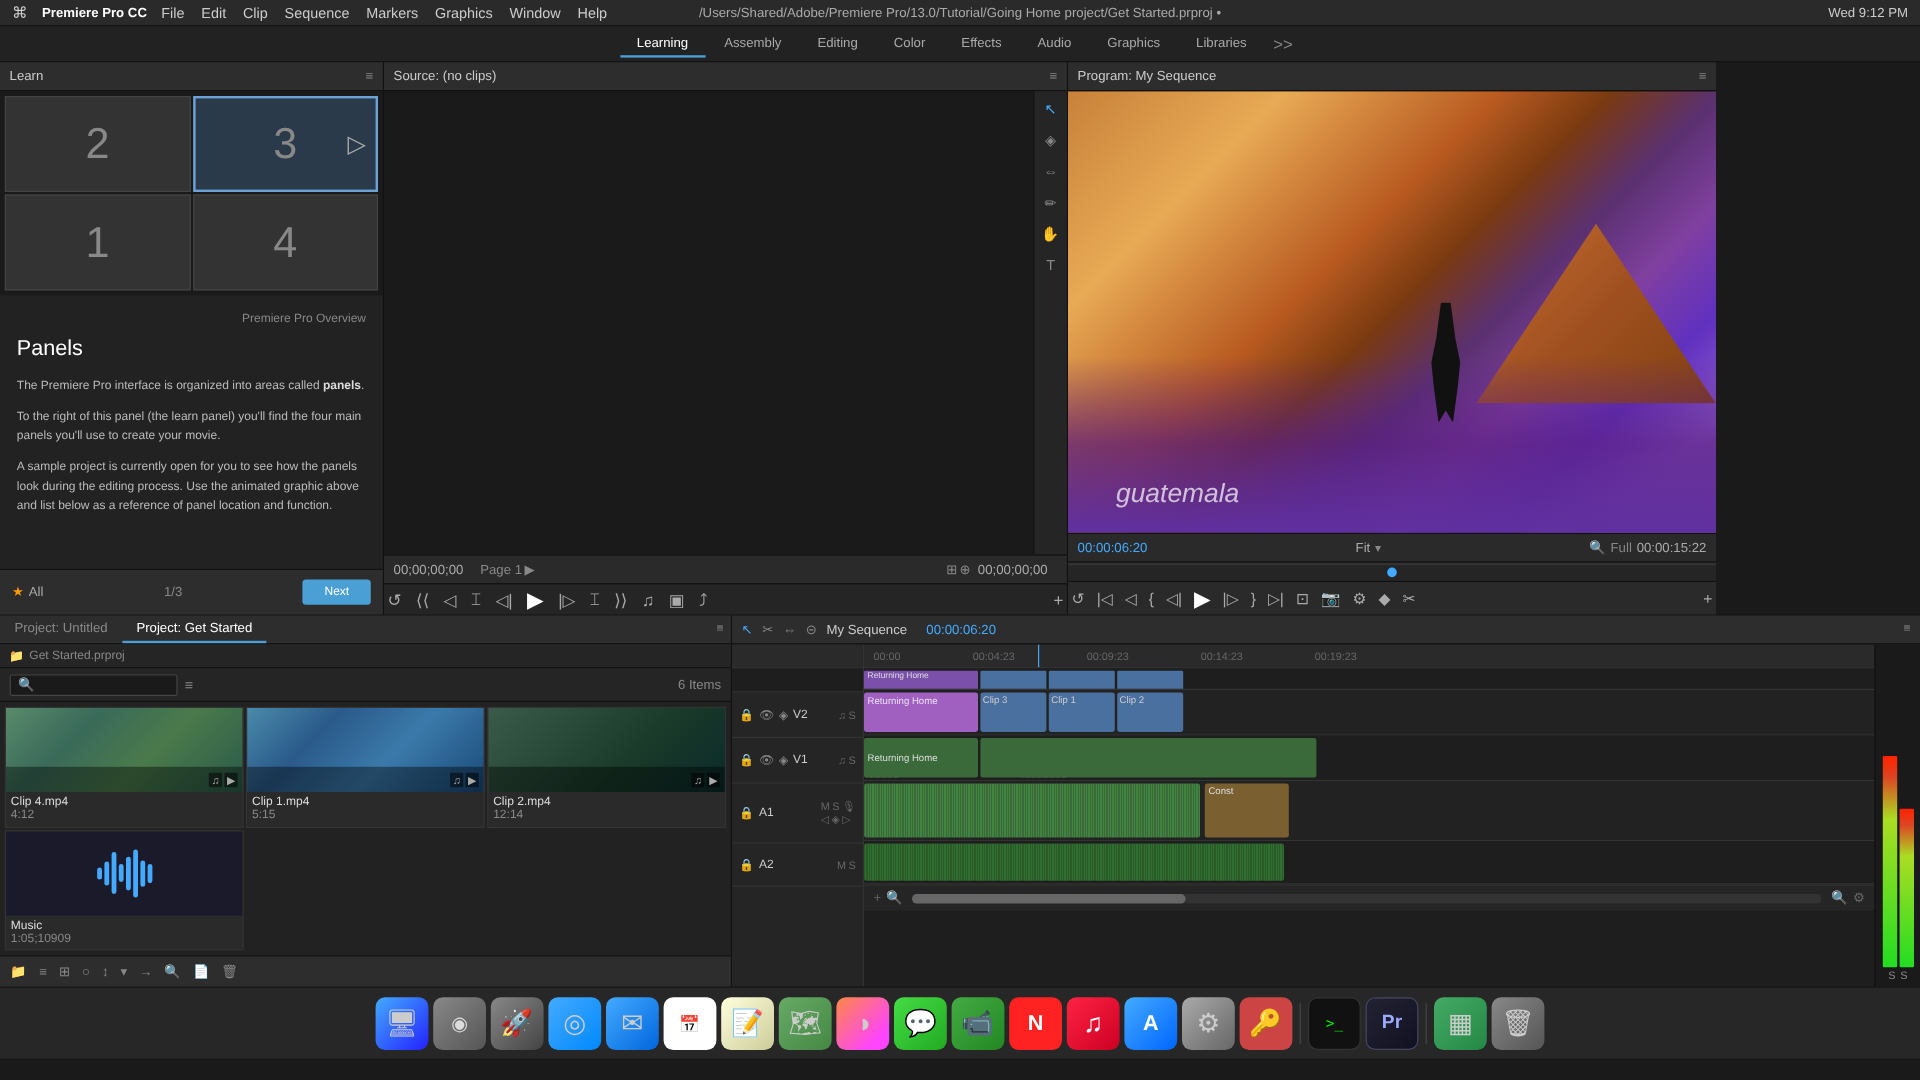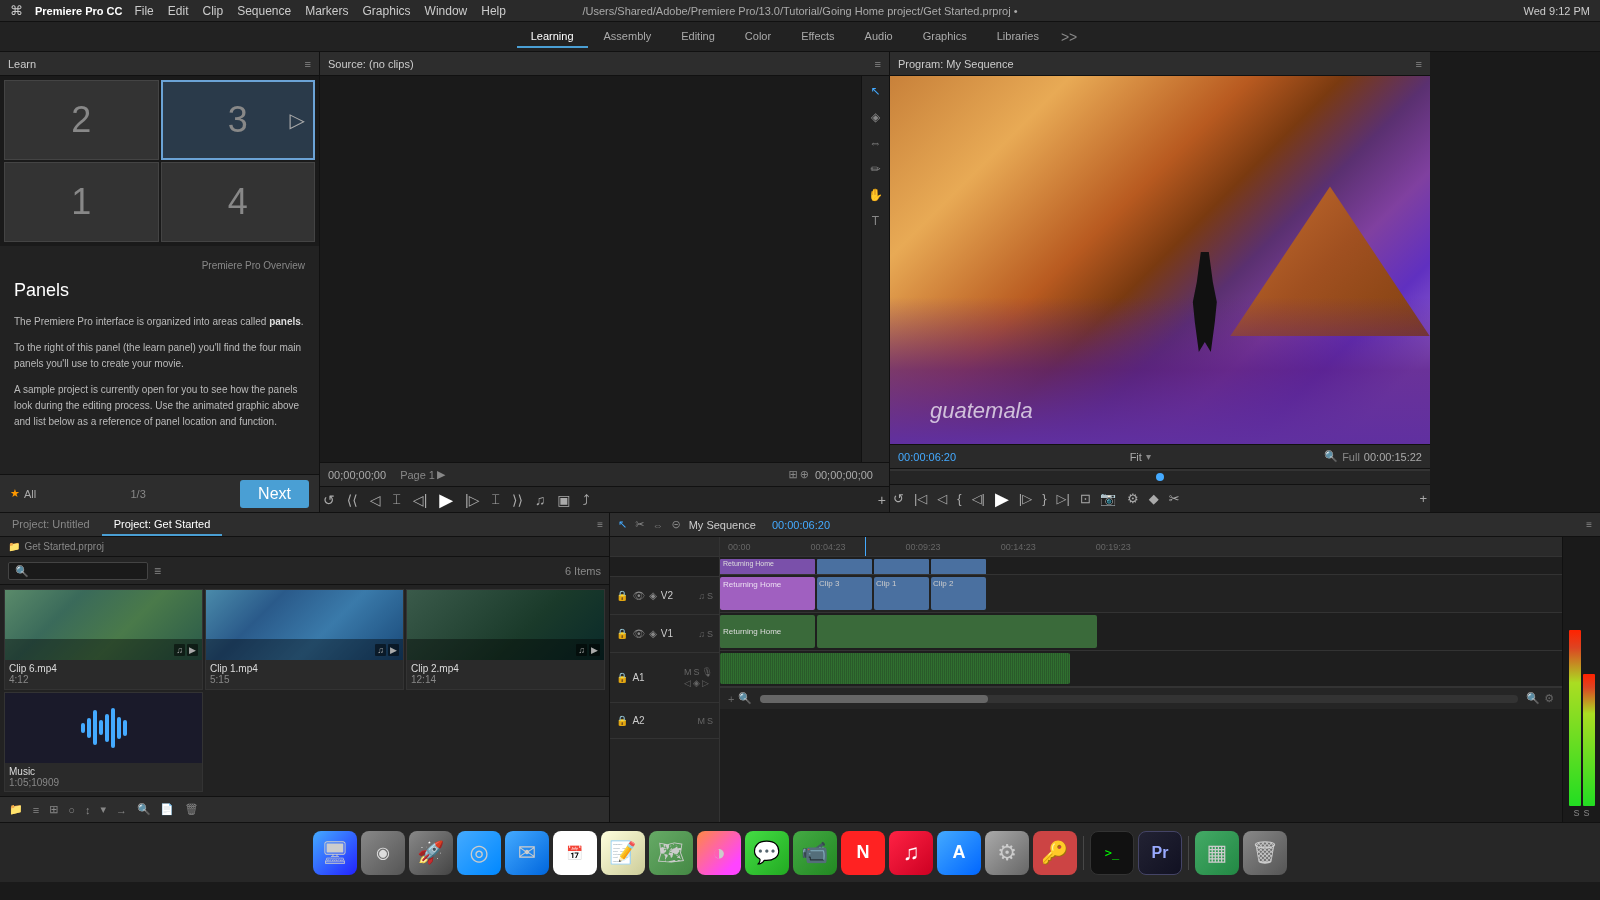--- a/index.html
+++ b/index.html
@@ -132,21 +132,21 @@
       padding: 0 10px;
     }
     .all-link { font-size: 11px; color: #aaa; cursor: pointer; display: flex; align-items: center; gap: 4px; }
     .star-icon { color: #f90; font-size: 11px; }
     .page-indicator { font-size: 11px; color: #888; }
     .next-btn {
       background: #4a9fd4;
       color: #fff;
       border: none;
       padding: 5px 18px;
-      font-size: 16px;
+      font-size: 10px;
       border-radius: 3px;
       cursor: pointer;
     }
     .source-content {
       flex: 1;
       background: #1a1a1a;
       display: flex;
       align-items: center;
       justify-content: center;
     }
@@ -796,21 +796,21 @@
       <div class="proj-item">
         <div class="proj-thumb proj-thumb-clip3">
 
           <div style="position:absolute;bottom:0;left:0;right:0;height:30%;background:rgba(0,0,0,0.4);"></div>
           <div class="proj-thumb-overlay">
             <span class="thumb-icon">♫</span>
             <span class="thumb-icon">▶</span>
           </div>
         </div>
         <div class="proj-info">
-          <div class="proj-filename">Clip 6.mp4</div>
+          <div class="proj-filename">Clip 4.mp4</div>
           <div class="proj-duration">4:12</div>
         </div>
       </div>
 
       <div class="proj-item">
         <div class="proj-thumb proj-thumb-clip1">
           <div style="position:absolute;bottom:0;left:0;right:0;height:30%;background:rgba(0,0,0,0.4);"></div>
           <div class="proj-thumb-overlay">
             <span class="thumb-icon">♫</span>
             <span class="thumb-icon">▶</span>
@@ -983,20 +983,28 @@
           </div>
 
           <div style="position:absolute;left:130px;width:40px;height:calc(100% - 4px);top:2px;background:rgba(100,100,100,0.5);border-radius:2px;font-size:7px;color:#bbb;padding:1px 2px;overflow:hidden;border:1px dashed #666;">
             <span>Cross DI</span>
           </div>
 
           <div style="position:absolute;left:97px;width:280px;height:calc(100% - 4px);top:2px;background:#3a6a3a;border-radius:2px;">
           </div>
         </div>
 
+        <div class="audio-track-row track-bg-even">
+          <div style="position:absolute;left:0;width:280px;height:calc(100% - 4px);top:2px;background:#3a6a3a;border-radius:2px;overflow:hidden;">
+            <div style="width:100%;height:100%;background:repeating-linear-gradient(90deg,transparent 0px,transparent 1px,rgba(80,200,80,0.4) 1px,rgba(80,200,80,0.4) 2px);opacity:0.7;"></div>
+          </div>
+          <div style="position:absolute;left:284px;width:70px;height:calc(100% - 4px);top:2px;background:#7a6030;border-radius:2px;font-size:8px;color:#ddd;padding:2px 3px;overflow:hidden;">
+            <span>Const</span>
+          </div>
+        </div>
 
         <div style="height:36px;border-bottom:1px solid #333;position:relative;overflow:hidden;background:#1e1e1e;">
           <div style="position:absolute;left:0;width:350px;height:calc(100% - 4px);top:2px;background:#2a5a2a;border-radius:2px;overflow:hidden;">
             <div style="width:100%;height:100%;background:repeating-linear-gradient(90deg,transparent 0px,transparent 1px,rgba(60,160,60,0.3) 1px,rgba(60,160,60,0.3) 2px);"></div>
           </div>
         </div>
 
         <div class="timeline-footer">
           <span class="tl-foot-btn">+</span>
           <span class="tl-foot-btn">🔍</span>

